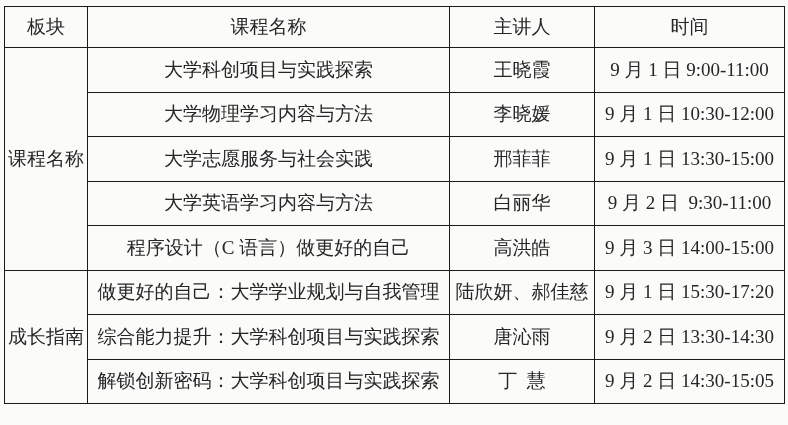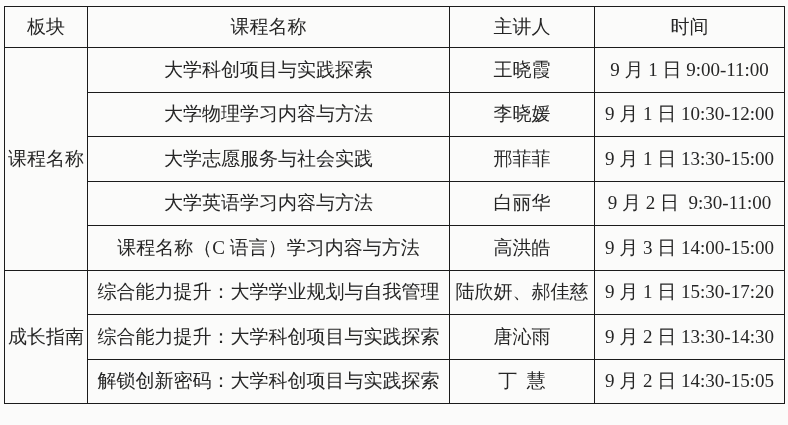--- a/index.html
+++ b/index.html
@@ -77,28 +77,28 @@
       <td>大学志愿服务与社会实践</td>
       <td>邢菲菲</td>
       <td>9 月 1 日 13:30-15:00</td>
     </tr>
     <tr class="data-row">
       <td>大学英语学习内容与方法</td>
       <td>白丽华</td>
       <td>9 月 2 日  9:30-11:00</td>
     </tr>
     <tr class="data-row">
-      <td>课程名称（C 语言）学习内容与方法</td>
+      <td>程序设计（C 语言）做更好的自己</td>
       <td>高洪皓</td>
       <td>9 月 3 日 14:00-15:00</td>
     </tr>
 
     <tr class="data-row">
       <td rowspan="3">成长指南</td>
-      <td>综合能力提升：大学学业规划与自我管理</td>
+      <td>做更好的自己：大学学业规划与自我管理</td>
       <td>陆欣妍、郝佳慈</td>
       <td>9 月 1 日 15:30-17:20</td>
     </tr>
     <tr class="data-row">
       <td>综合能力提升：大学科创项目与实践探索</td>
       <td>唐沁雨</td>
       <td>9 月 2 日 13:30-14:30</td>
     </tr>
     <tr class="data-row">
       <td>解锁创新密码：大学科创项目与实践探索</td>

